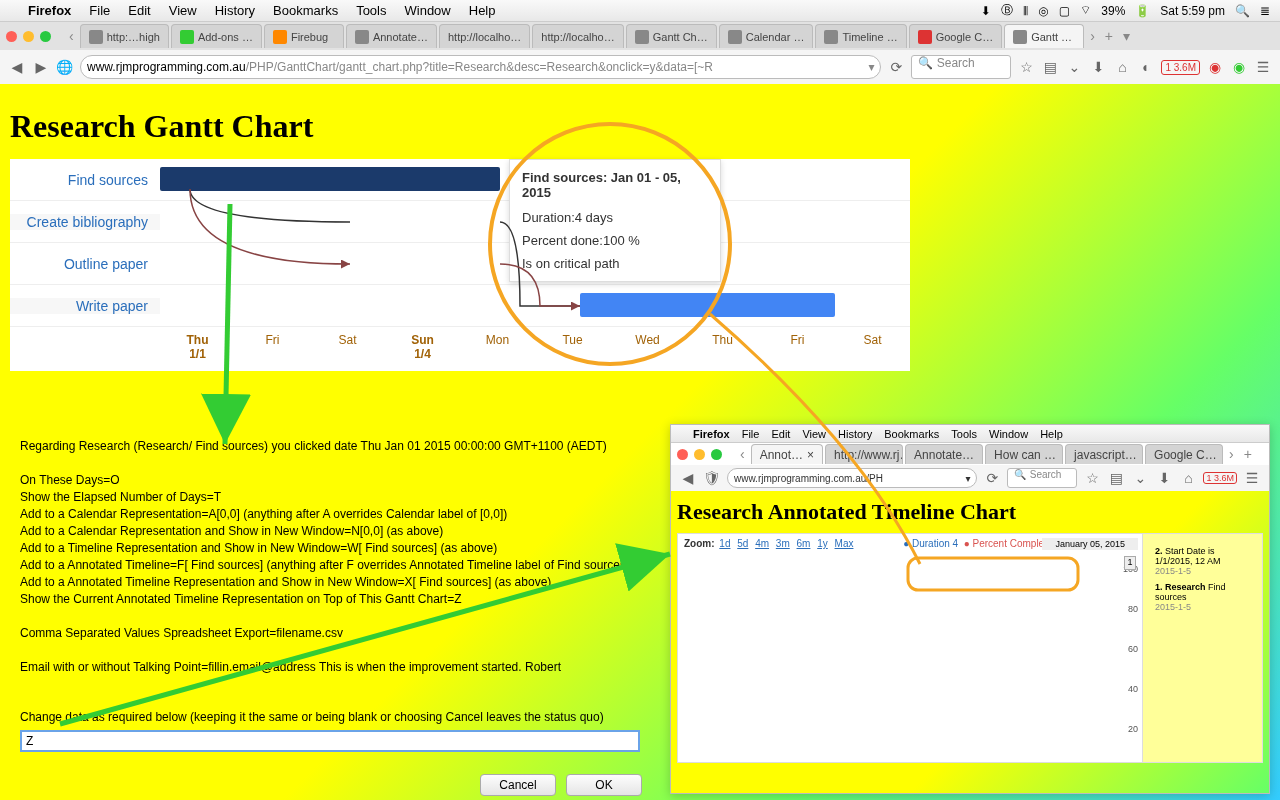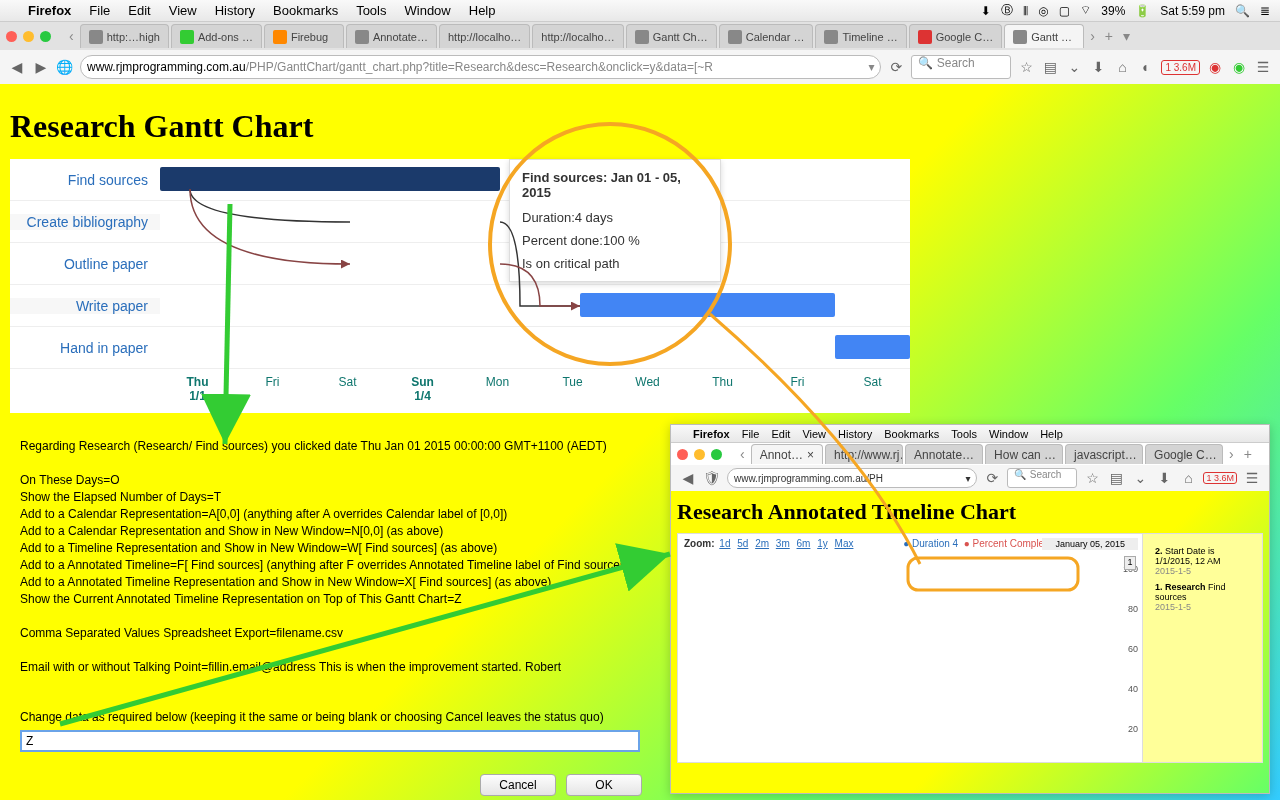--- a/index.html
+++ b/index.html
@@ -33,21 +33,21 @@
 .page { position: absolute; top: 84px; left: 0; right: 0; bottom: 0; background: linear-gradient(135deg, #ffff00 0%, #ffff00 50%, #66ff66 75%, #33ccff 100%); }
 .title { font-family: "Times New Roman", serif; font-size: 32px; font-weight: bold; padding: 24px 0 14px 10px; }
 
 
 .gantt-wrap { background: #fff; margin-left: 10px; width: 900px; position: relative; }
 .gantt-row { height: 42px; display: flex; align-items: center; border-bottom: 1px solid #eee; position: relative; }
 .gantt-row:nth-child(even) .label-cell { background: #f7f7f7; }
 .label-cell { width: 150px; text-align: right; padding-right: 12px; color: #2a6ebb; font-size: 14px; }
 .bar-cell { flex: 1; position: relative; height: 100%; }
 .bar { position: absolute; top: 8px; height: 24px; border-radius: 2px; }
-.axis { height: 44px; display: flex; font-size: 12px; color: #0f766e; }
+.axis { height: 44px; display: flex; font-size: 12px; color: #a16207; }
 .axis .label-cell { }
 .axis .ticks { flex: 1; display: flex; }
 .tick { flex: 1; text-align: center; padding-top: 6px; }
 .tick.bold { font-weight: bold; }
 
 
 .tooltip-card { position: absolute; left: 499px; top: 0px; width: 212px; background: #fff; border: 1px solid #ddd; box-shadow: 0 2px 6px rgba(0,0,0,0.15); padding: 10px 12px; font-size: 13px; color: #333; z-index: 5; }
 .tooltip-card .tt-title { font-weight: bold; margin-bottom: 10px; }
 .tooltip-card .tt-row { display: flex; justify-content: flex-start; margin-bottom: 8px; }
 
@@ -206,26 +206,20 @@
     <div class="gantt-row">
       <div class="label-cell">Outline paper</div>
       <div class="bar-cell"></div>
     </div>
     <div class="gantt-row">
       <div class="label-cell">Write paper</div>
       <div class="bar-cell">
           <div class="bar" style="left:420px;width:255px;background:#4285f4"></div>
         </div>
     </div>
-    <div class="gantt-row">
-      <div class="label-cell">Hand in paper</div>
-      <div class="bar-cell">
-          <div class="bar" style="left:675px;width:75px;background:#4285f4"></div>
-        </div>
-    </div>
     <div class="axis">
       <div class="label-cell"></div>
       <div class="ticks" id="axis-ticks">
           <div class="tick bold">Thu<br>1/1</div>
           <div class="tick">Fri</div>
           <div class="tick">Sat</div>
           <div class="tick bold">Sun<br>1/4</div>
           <div class="tick">Mon</div>
           <div class="tick">Tue</div>
           <div class="tick">Wed</div>
@@ -344,21 +338,21 @@
       <span class="iconbtn">⌂</span>
       <span style="font-size:9px;color:#d33;border:1px solid #d33;border-radius:3px;padding:0 2px">1 3.6M</span>
       <span class="iconbtn">☰</span>
     </div>
     <div class="nested-page">
       <div class="nested-title">Research Annotated Timeline Chart</div>
       <div class="timeline-chart">
         <div class="tl-main">
           <div class="tl-zoom">
             <b>Zoom:</b>
-            <span id="zoom-opts"><a href="#">1d</a> <a href="#">5d</a> <a href="#">2m</a> <a href="#">3m</a> <a href="#">6m</a> <a href="#">1y</a> <a href="#">Max</a> </span>
+            <span id="zoom-opts"><a href="#">1d</a> <a href="#">5d</a> <a href="#">4m</a> <a href="#">3m</a> <a href="#">6m</a> <a href="#">1y</a> <a href="#">Max</a> </span>
           </div>
           <div style="position:absolute;right:70px;top:4px;font-size:10px">
             <span style="color:#2a6ebb">● <span>Duration 4</span></span>
             &nbsp;<span style="color:#d9534f">● <span>Percent Complete 100</span></span>
           </div>
           <div style="position:absolute;right:4px;top:4px;font-size:9px;background:#eee;padding:1px 13px">January 05, 2015</div>
           <div id="yticks">
               <div class="tl-ylabel" style="right: 4px; left: auto; top: 30px;">100</div>
               <div class="tl-ylabel" style="right: 4px; left: auto; top: 70px;">80</div>
               <div class="tl-ylabel" style="right: 4px; left: auto; top: 110px;">60</div>

